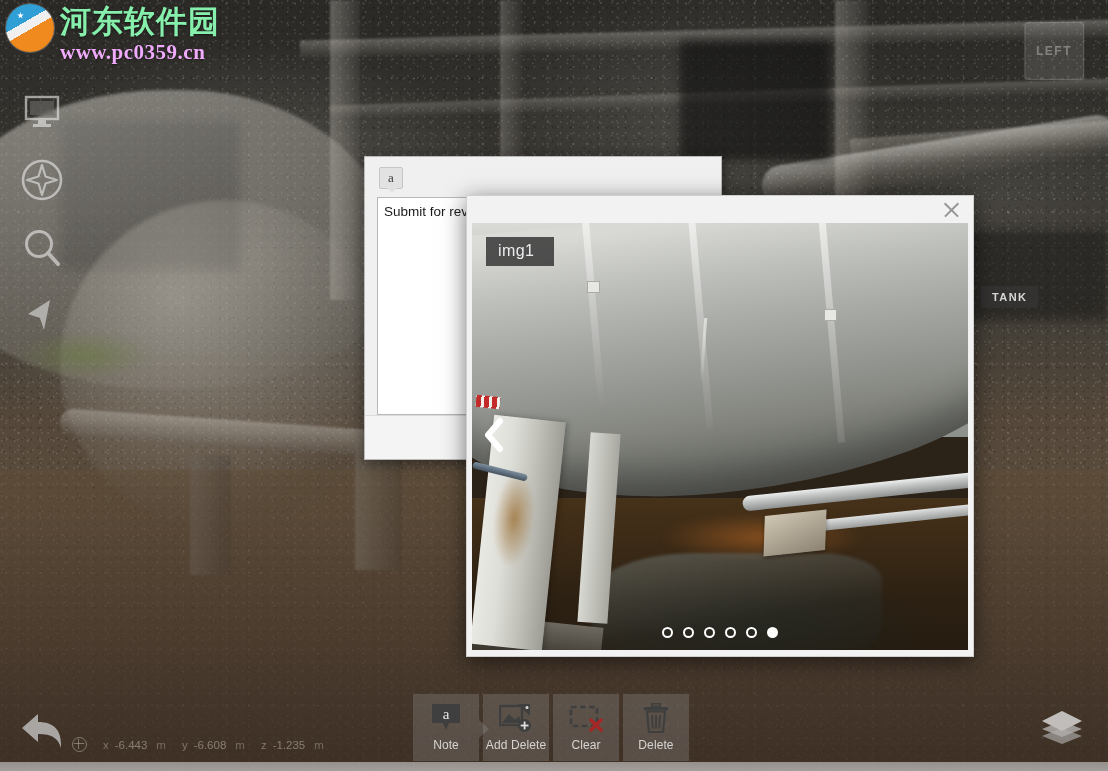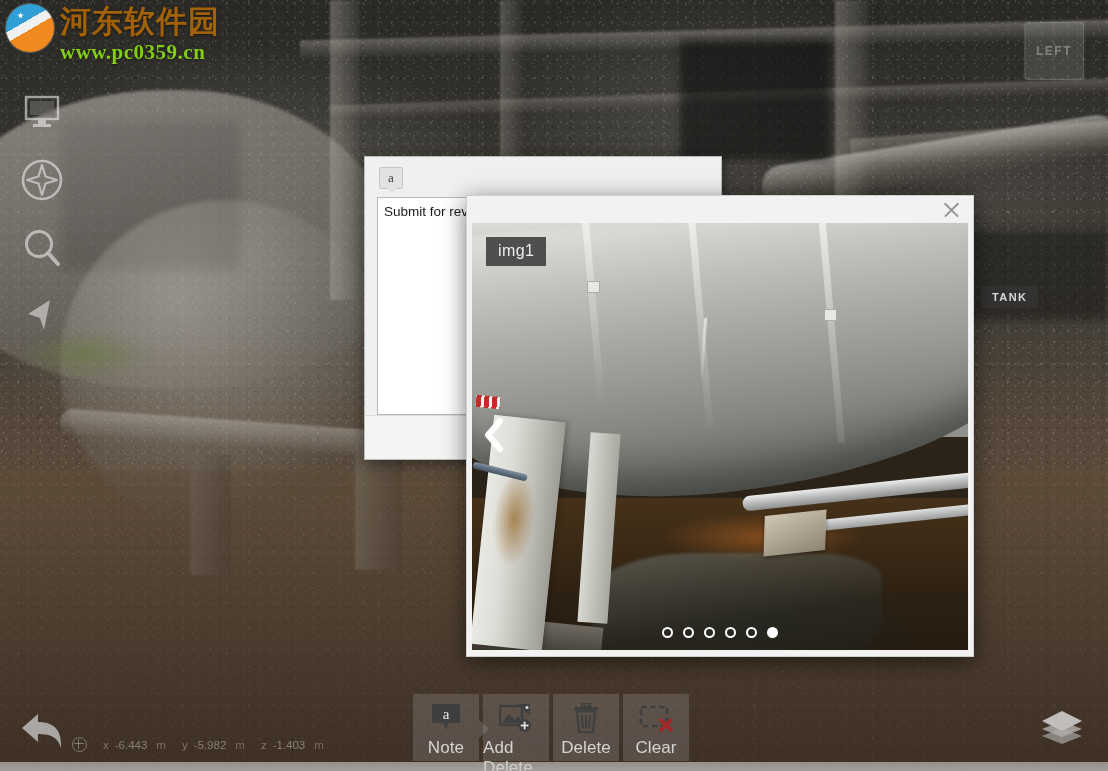--- a/index.html
+++ b/index.html
@@ -110,26 +110,26 @@
   }
   .wm-logo::after {
     content: "";
     position: absolute; left: 11px; top: 8px; width: 7px; height: 7px;
     background: #fff;
     clip-path: polygon(50% 0%, 61% 35%, 98% 35%, 68% 57%, 79% 91%, 50% 70%, 21% 91%, 32% 57%, 2% 35%, 39% 35%);
   }
   .wm-text { display: flex; flex-direction: column; line-height: 1; padding-top: 2px; }
   .wm-cn {
     font-family: "DejaVu Sans", sans-serif;
-    font-size: 31px; font-weight: bold; color: #a16207;
+    font-size: 31px; font-weight: bold; color: #86efac;
     letter-spacing: 1px; text-shadow: 0 1px 2px rgba(0,0,0,.55);
   }
   .wm-url {
     font-family: "Liberation Serif", serif;
-    font-size: 21px; font-weight: bold; color: #84cc16;
+    font-size: 21px; font-weight: bold; color: #f0abfc;
     margin-top: 5px; letter-spacing: .5px; text-shadow: 0 1px 2px rgba(0,0,0,.55);
   }
 
   
   .tool-rail { position: absolute; left: 16px; top: 86px; display: flex; flex-direction: column; gap: 16px; }
   .rail-btn {
     width: 52px; height: 52px;
     display: flex; align-items: center; justify-content: center;
     cursor: pointer;
     opacity: .62;
@@ -342,21 +342,21 @@
     background: linear-gradient(180deg, #7e90a0, #44525e);
     border-radius: 4px;
     transform: rotate(14deg);
   }
 
   .iv-imglabel {
     position: absolute; left: 14px; top: 14px;
     background: rgba(56,56,56,0.86);
     color: #ececec;
     font-size: 16px;
-    padding: 5px 12px 6px 12px;
+    padding: 5px 20px 6px 12px;
     letter-spacing: .4px;
     cursor: default;
   }
   .iv-prev {
     position: absolute; left: 8px; top: 50%; transform: translateY(-50%);
     width: 28px; height: 42px; cursor: pointer;
     display: flex; align-items: center; justify-content: center;
   }
   .iv-dots {
     position: absolute; left: 50%; transform: translateX(-50%); bottom: 12px;
@@ -375,21 +375,21 @@
   }
   .tb-btn {
     width: 66px; height: 67px;
     background: rgba(150,150,150,0.30);
     display: flex; flex-direction: column; align-items: center; justify-content: flex-start;
     padding-top: 9px; gap: 5px;
     cursor: pointer;
     position: relative;
   }
   .tb-label {
-    font-size: 17px; color: rgba(242,242,242,0.80);
+    font-size: 12px; color: rgba(242,242,242,0.80);
     letter-spacing: .1px;
   }
   .tb-icon { width: 34px; height: 30px; display: flex; align-items: center; justify-content: center; }
   .tb-sel-arrow {
     position: absolute; right: -10px; top: 26px;
     width: 0; height: 0;
     border-top: 9px solid transparent; border-bottom: 9px solid transparent;
     border-left: 10px solid rgba(150,150,150,0.30);
   }
 
@@ -598,65 +598,65 @@
           <circle cx="25.5" cy="22.5" r="6.5" fill="#3f3f3f"></circle>
           <rect x="24.7" y="18.6" width="1.8" height="7.8" fill="#e0e0e0"></rect>
           <rect x="21.7" y="21.6" width="7.8" height="1.8" fill="#e0e0e0"></rect>
         </svg>
       </div>
       <span class="tb-label">Add Delete</span>
     </div>
 
     <div class="tb-btn">
       <div class="tb-icon">
+        <svg width="34" height="28" viewBox="0 0 34 28">
+          <rect x="2" y="3" width="26" height="19" fill="none" stroke="#3f3f3f" stroke-width="2.6" stroke-dasharray="5.5,3.6"></rect>
+          <g stroke="#a62626" stroke-width="3.4" stroke-linecap="round">
+            <line x1="22" y1="16" x2="32" y2="26"></line>
+            <line x1="32" y1="16" x2="22" y2="26"></line>
+          </g>
+        </svg>
+      </div>
+      <span class="tb-label">Clear</span>
+    </div>
+
+    <div class="tb-btn">
+      <div class="tb-icon">
         <svg width="26" height="30" viewBox="0 0 26 30">
           <rect x="9" y="0.5" width="8" height="3" fill="none" stroke="#3f3f3f" stroke-width="1.8"></rect>
           <rect x="1" y="4" width="24" height="3.4" fill="#3f3f3f"></rect>
           <path d="M4 8.5 H22 L20 29 H6 Z" fill="none" stroke="#3f3f3f" stroke-width="2.2"></path>
           <line x1="9" y1="12" x2="9.8" y2="25.5" stroke="#3f3f3f" stroke-width="2"></line>
           <line x1="13" y1="12" x2="13" y2="25.5" stroke="#3f3f3f" stroke-width="2"></line>
           <line x1="17" y1="12" x2="16.2" y2="25.5" stroke="#3f3f3f" stroke-width="2"></line>
         </svg>
       </div>
       <span class="tb-label">Delete</span>
     </div>
 
-    <div class="tb-btn">
-      <div class="tb-icon">
-        <svg width="34" height="28" viewBox="0 0 34 28">
-          <rect x="2" y="3" width="26" height="19" fill="none" stroke="#3f3f3f" stroke-width="2.6" stroke-dasharray="5.5,3.6"></rect>
-          <g stroke="#a62626" stroke-width="3.4" stroke-linecap="round">
-            <line x1="22" y1="16" x2="32" y2="26"></line>
-            <line x1="32" y1="16" x2="22" y2="26"></line>
-          </g>
-        </svg>
-      </div>
-      <span class="tb-label">Clear</span>
-    </div>
-
   </div>
 
   <div class="undo-btn">
     <span>
       <svg width="50" height="48" viewBox="0 0 50 48">
         <path d="M20 8 L4 22 L20 36 L20 28 C34 28 40 32 43 42 C44 24 36 16 20 16 Z" fill="#d2d2d2"></path>
       </svg>
     </span>
   </div>
 
   <div class="status-bar">
     <div class="status-target"></div>
     <span class="status-axis">x</span>
     <span>-6.443</span>
     <span class="status-unit">m</span>
     <span class="status-axis">y</span>
-    <span>-5.982</span>
+    <span>-6.608</span>
     <span class="status-unit">m</span>
     <span class="status-axis">z</span>
-    <span>-1.403</span>
+    <span>-1.235</span>
     <span class="status-unit">m</span>
   </div>
 
   <div class="layers-btn">
     <span>
       <svg width="48" height="40" viewBox="0 0 48 40">
         <path d="M24 22 L44 30 L24 38 L4 30 Z" fill="#bdbdbd" opacity=".75"></path>
         <path d="M24 15 L44 23 L24 31 L4 23 Z" fill="#cfcfcf" opacity=".85"></path>
         <path d="M24 5 L44 15 L24 25 L4 15 Z" fill="#e4e4e4"></path>
       </svg>

